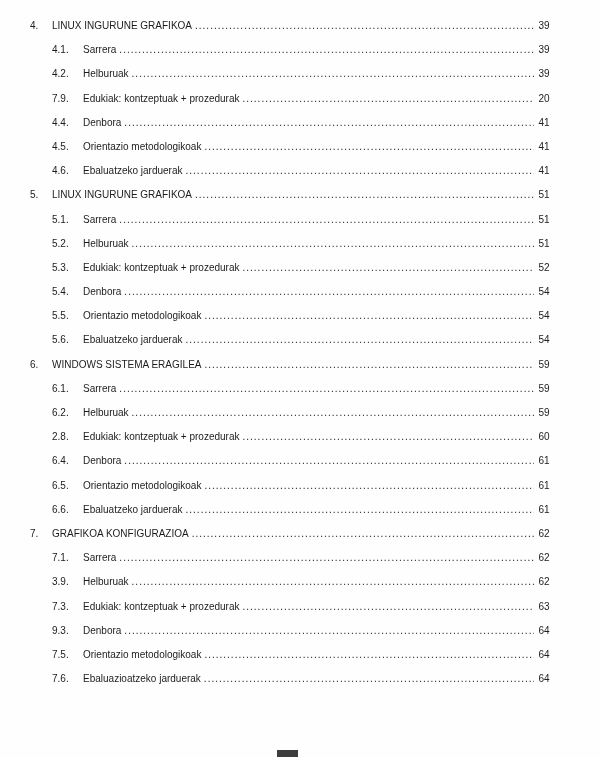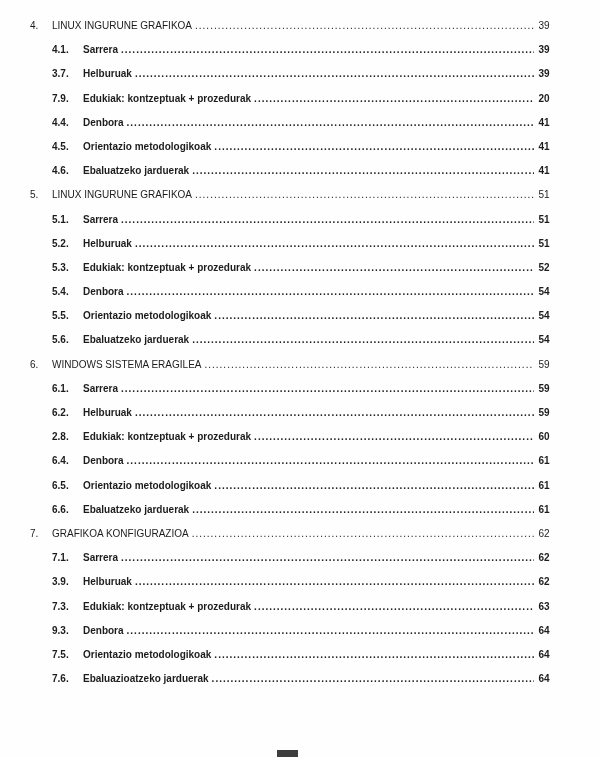--- a/index.html
+++ b/index.html
@@ -25,21 +25,20 @@
     font-size: 10px;
     line-height: 10px;
     margin-bottom: 14.2px;
     white-space: nowrap;
   }
   .row.l1 .num {
     flex: 0 0 22px;
   }
   .row.l2 {
     padding-left: 22px;
-    font-weight: bold;
   }
   .row.l2 .num {
     flex: 0 0 31px;
   }
   .label { flex: 0 0 auto; }
   .leader {
     flex: 1 1 auto;
     overflow: hidden;
     white-space: nowrap;
     letter-spacing: 1px;
@@ -74,21 +73,21 @@
     </div>
 
   <div class="row l2">
     <span class="num">4.1.</span>
     <span class="label">Sarrera</span>
     <span class="leader">....................................................................................................................................................................................................................................................................</span>
     <span class="pageno">39</span>
   </div>
 
   <div class="row l2">
-    <span class="num">3.7.</span>
+    <span class="num">4.2.</span>
     <span class="label">Helburuak</span>
     <span class="leader">....................................................................................................................................................................................................................................................................</span>
     <span class="pageno">39</span>
   </div>
 
   <div class="row l2">
     <span class="num">7.9.</span>
     <span class="label">Edukiak: kontzeptuak + prozedurak</span>
     <span class="leader">....................................................................................................................................................................................................................................................................</span>
     <span class="pageno">20</span>

